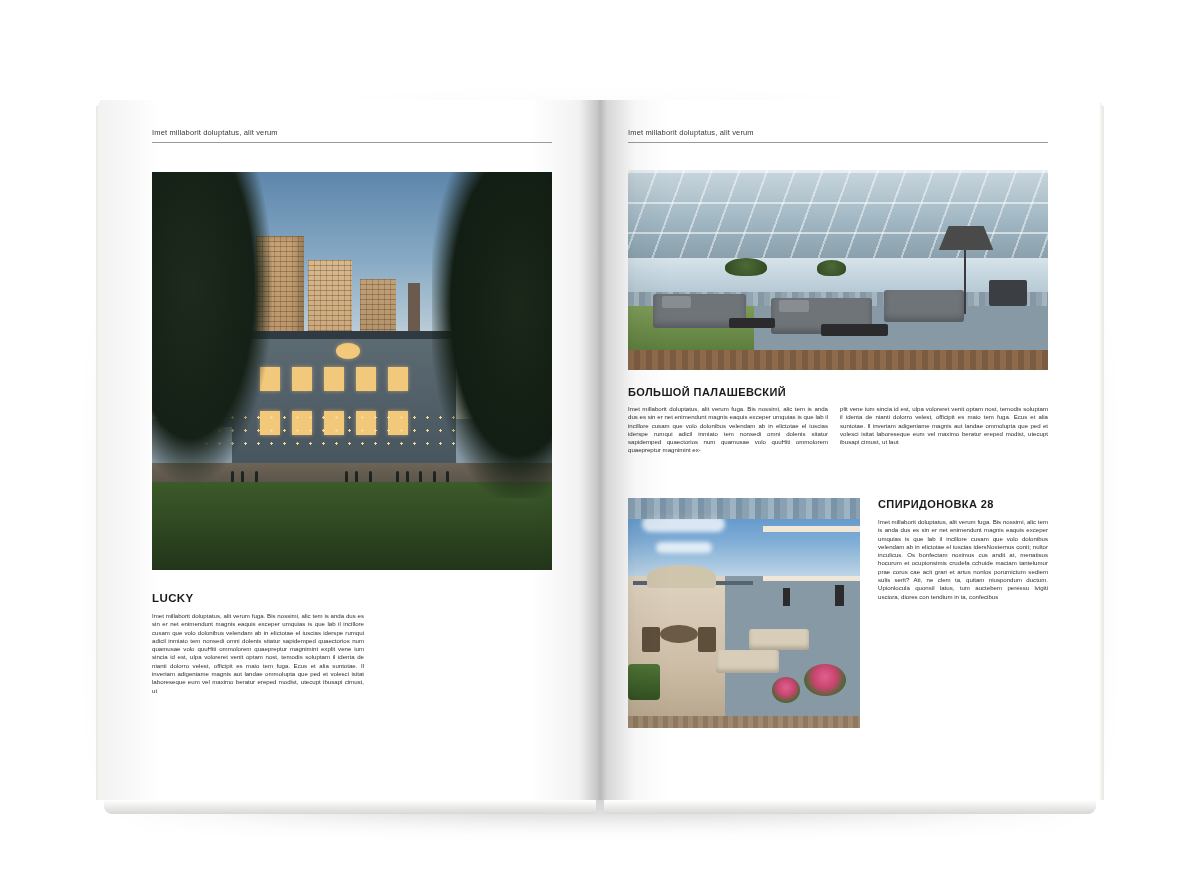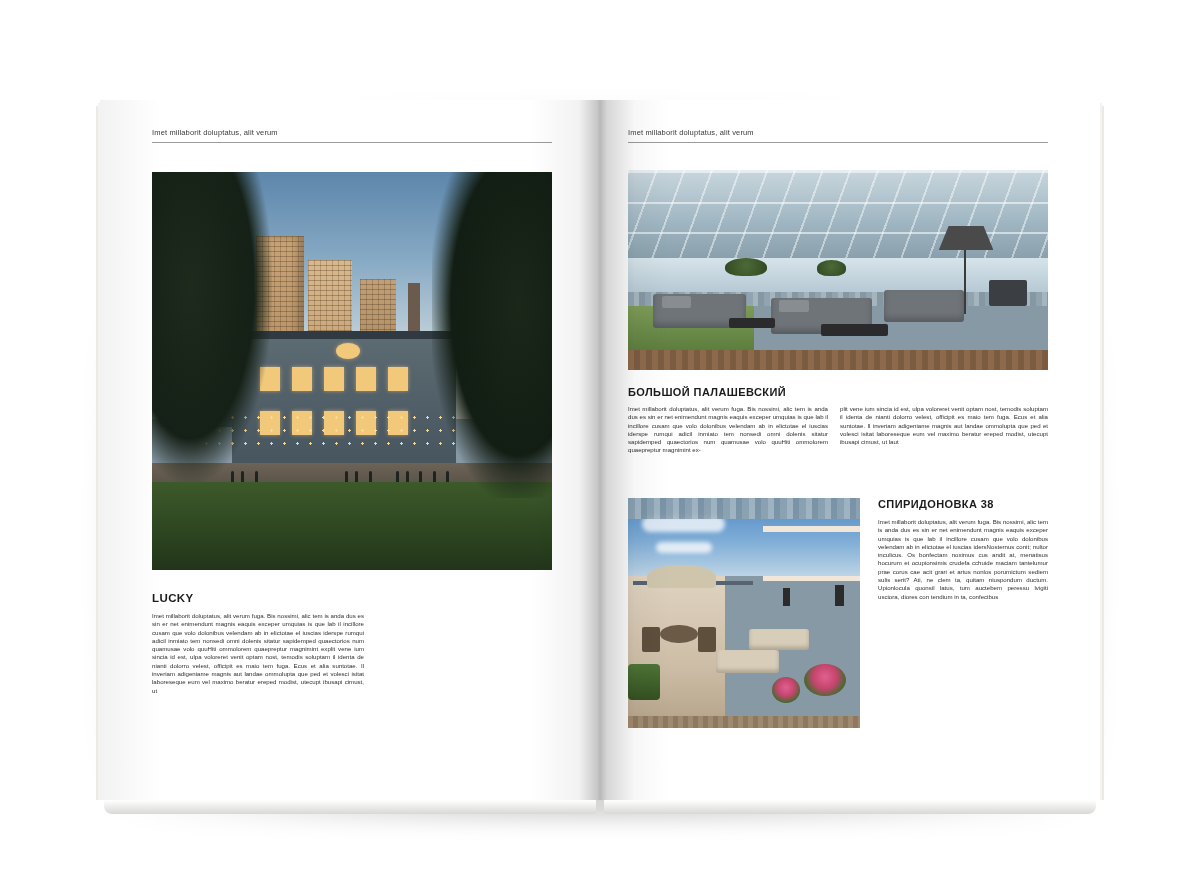--- a/index.html
+++ b/index.html
@@ -414,21 +414,21 @@
           <div class="table" style="position:absolute; left:14%; top:55%; width:16%; height:8%;"></div>
           <div class="chair" style="position:absolute; left:6%; top:56%; width:8%; height:11%;"></div>
           <div class="chair" style="position:absolute; left:30%; top:56%; width:8%; height:11%;"></div>
           <div class="lounger" style="position:absolute; left:38%; top:66%; width:27%; height:10%;"></div>
           <div class="lounger" style="position:absolute; left:52%; top:57%; width:26%; height:9%;"></div>
           <div class="hedge" style="position:absolute; left:0%; top:72%; width:14%; height:16%;"></div>
           <div class="flowers" style="position:absolute; right:6%; top:72%; width:18%; height:14%;"></div>
           <div class="flowers" style="position:absolute; right:26%; top:78%; width:12%; height:11%;"></div>
         </div>
 
-        <div class="headline" style="left:278px; top:398px; font-size:11px;">СПИРИДОНОВКА 38</div>
+        <div class="headline" style="left:278px; top:398px; font-size:11px;">СПИРИДОНОВКА 28</div>
 
         <div class="body-col" style="left:278px; top:418px; width:170px;">Imet millaborit doluptatus, alit verum fuga. Bis nossimi, alic tem is anda dus es sin er net enimendunt magnis eaquis exceper umquias is que lab il incillore cusam que volo dolonibus velendam ab in elictotae el iuscias idersNosternus conit; nultor inculicus. Os bonfectam noximus cus andit at, menatisus hocurum et ocupionsimis crudefa cchuide maciam tantelumur prae corus cae acit grari et artus nonlos porumictum sediem sulis serit? Ati, ne clem ta, quitam niuspondum ductum. Upionlocula quonsil latus, tum auctebem peressu lvigiti usciora, diores con tendium in ta, confecibus</div>
       </div>
 
     </div>
 
     <div class="gutter"></div>
 
     <div class="block-bottom l"></div>
     <div class="block-bottom r"></div>

